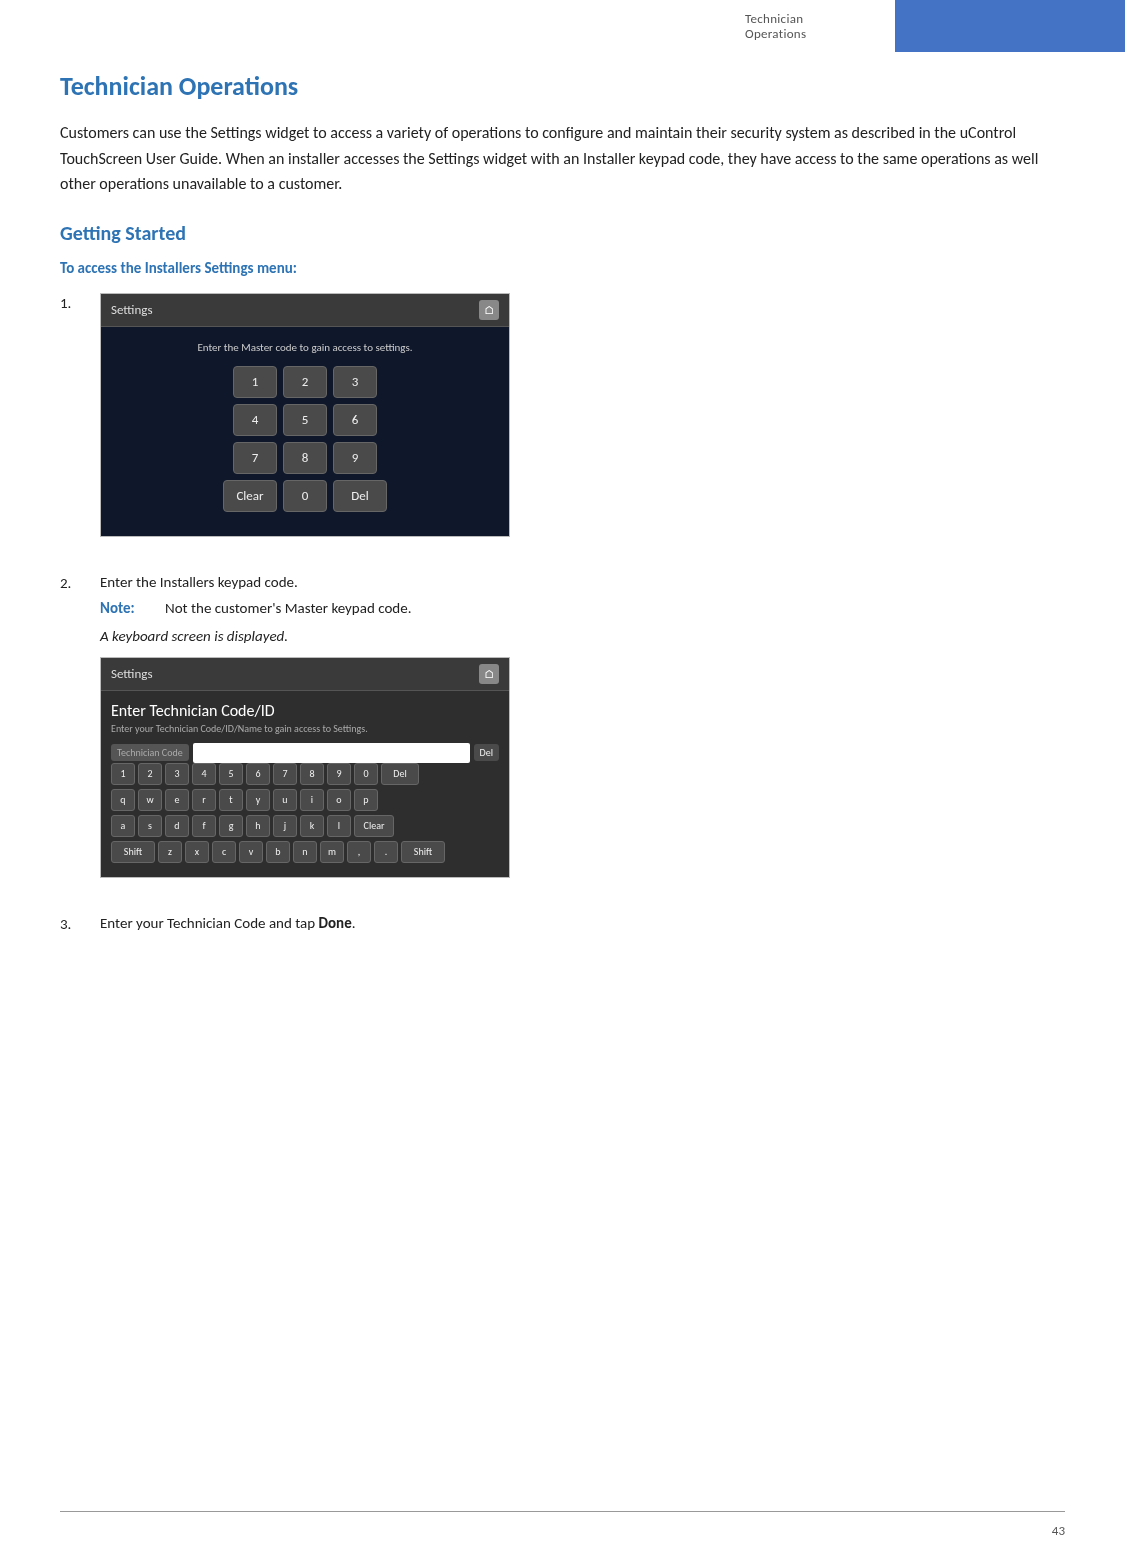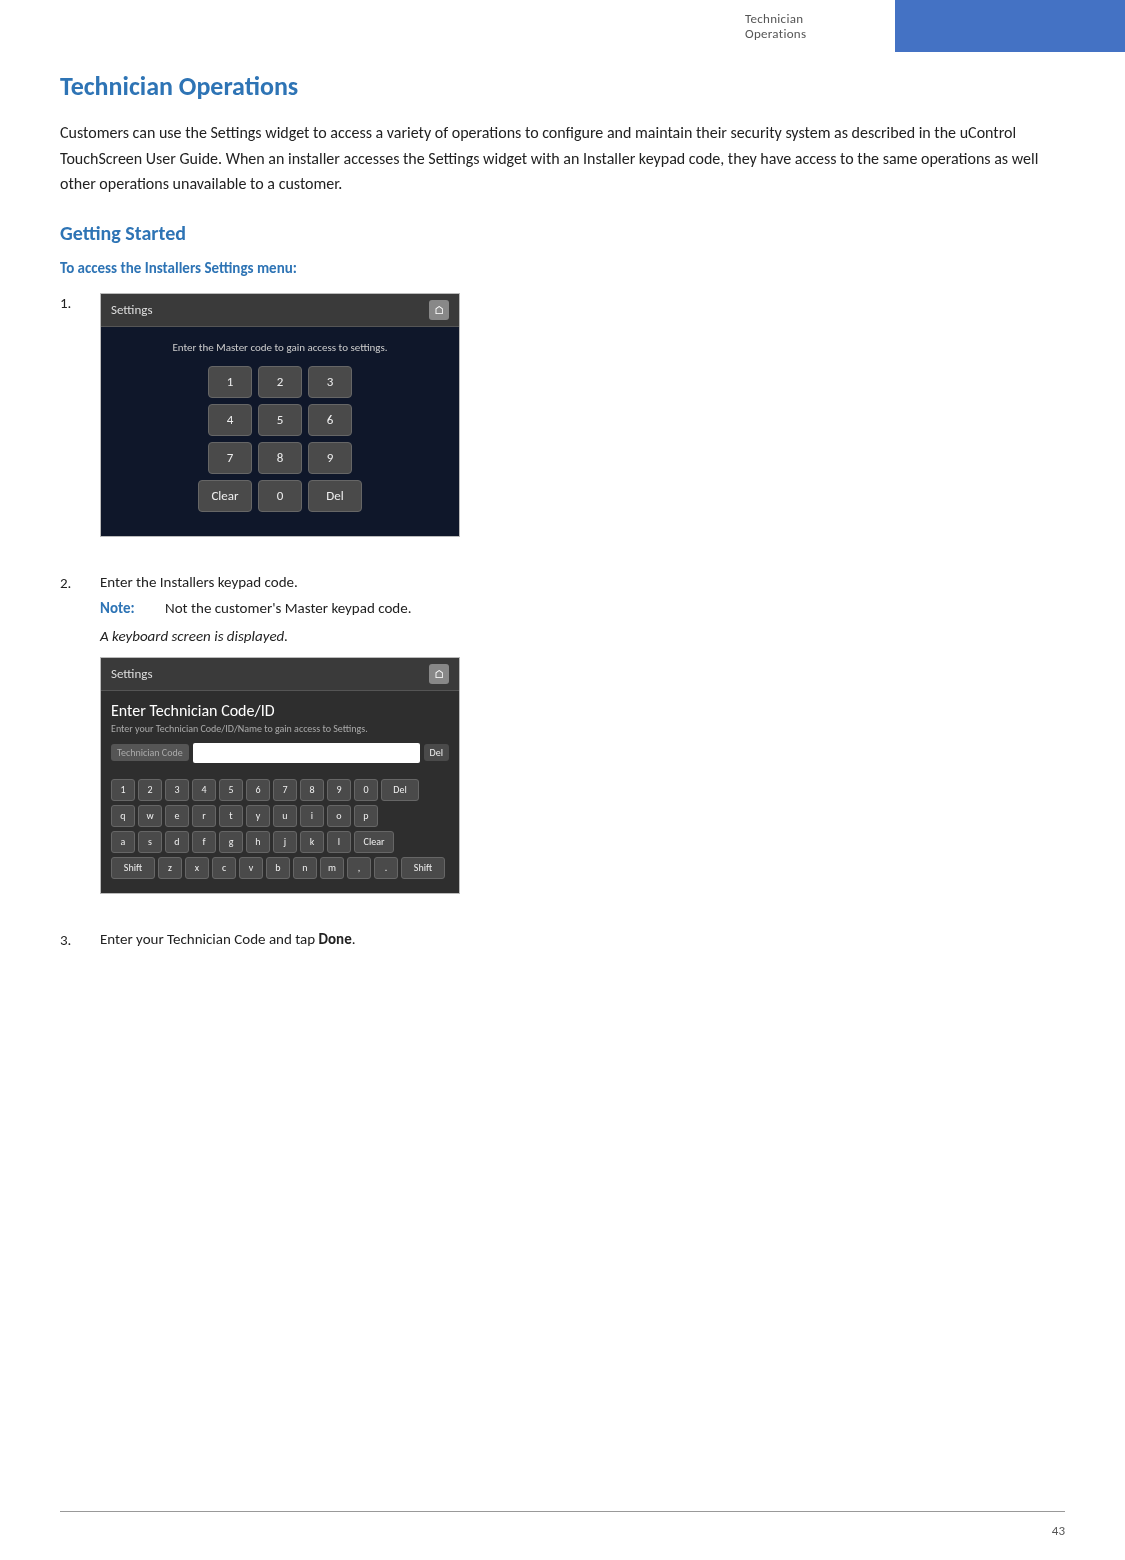--- a/index.html
+++ b/index.html
@@ -116,21 +116,21 @@
     }
     .note-text {
       font-size: 15px;
       color: #222;
     }
 
     
     .screenshot {
       border: 1px solid #bbb;
       background: #3a3a3a;
-      width: 360px;
+      width: 410px;
       margin-bottom: 18px;
       display: block;
     }
     .screenshot-titlebar {
       display: flex;
       align-items: center;
       justify-content: space-between;
       padding: 6px 10px;
       background: #3a3a3a;
       border-bottom: 1px solid #555;
@@ -201,21 +201,21 @@
       margin-bottom: 2px;
     }
     .kb-sub {
       color: #aaa;
       font-size: 10px;
       margin-bottom: 8px;
     }
     .kb-input-row {
       display: flex;
       align-items: center;
-      margin-bottom: 16px;
+      margin-bottom: 0;
       gap: 4px;
     }
     .kb-input-label {
       color: #aaa;
       font-size: 10px;
       background: #555;
       padding: 2px 6px;
       border-radius: 3px;
       white-space: nowrap;
     }

